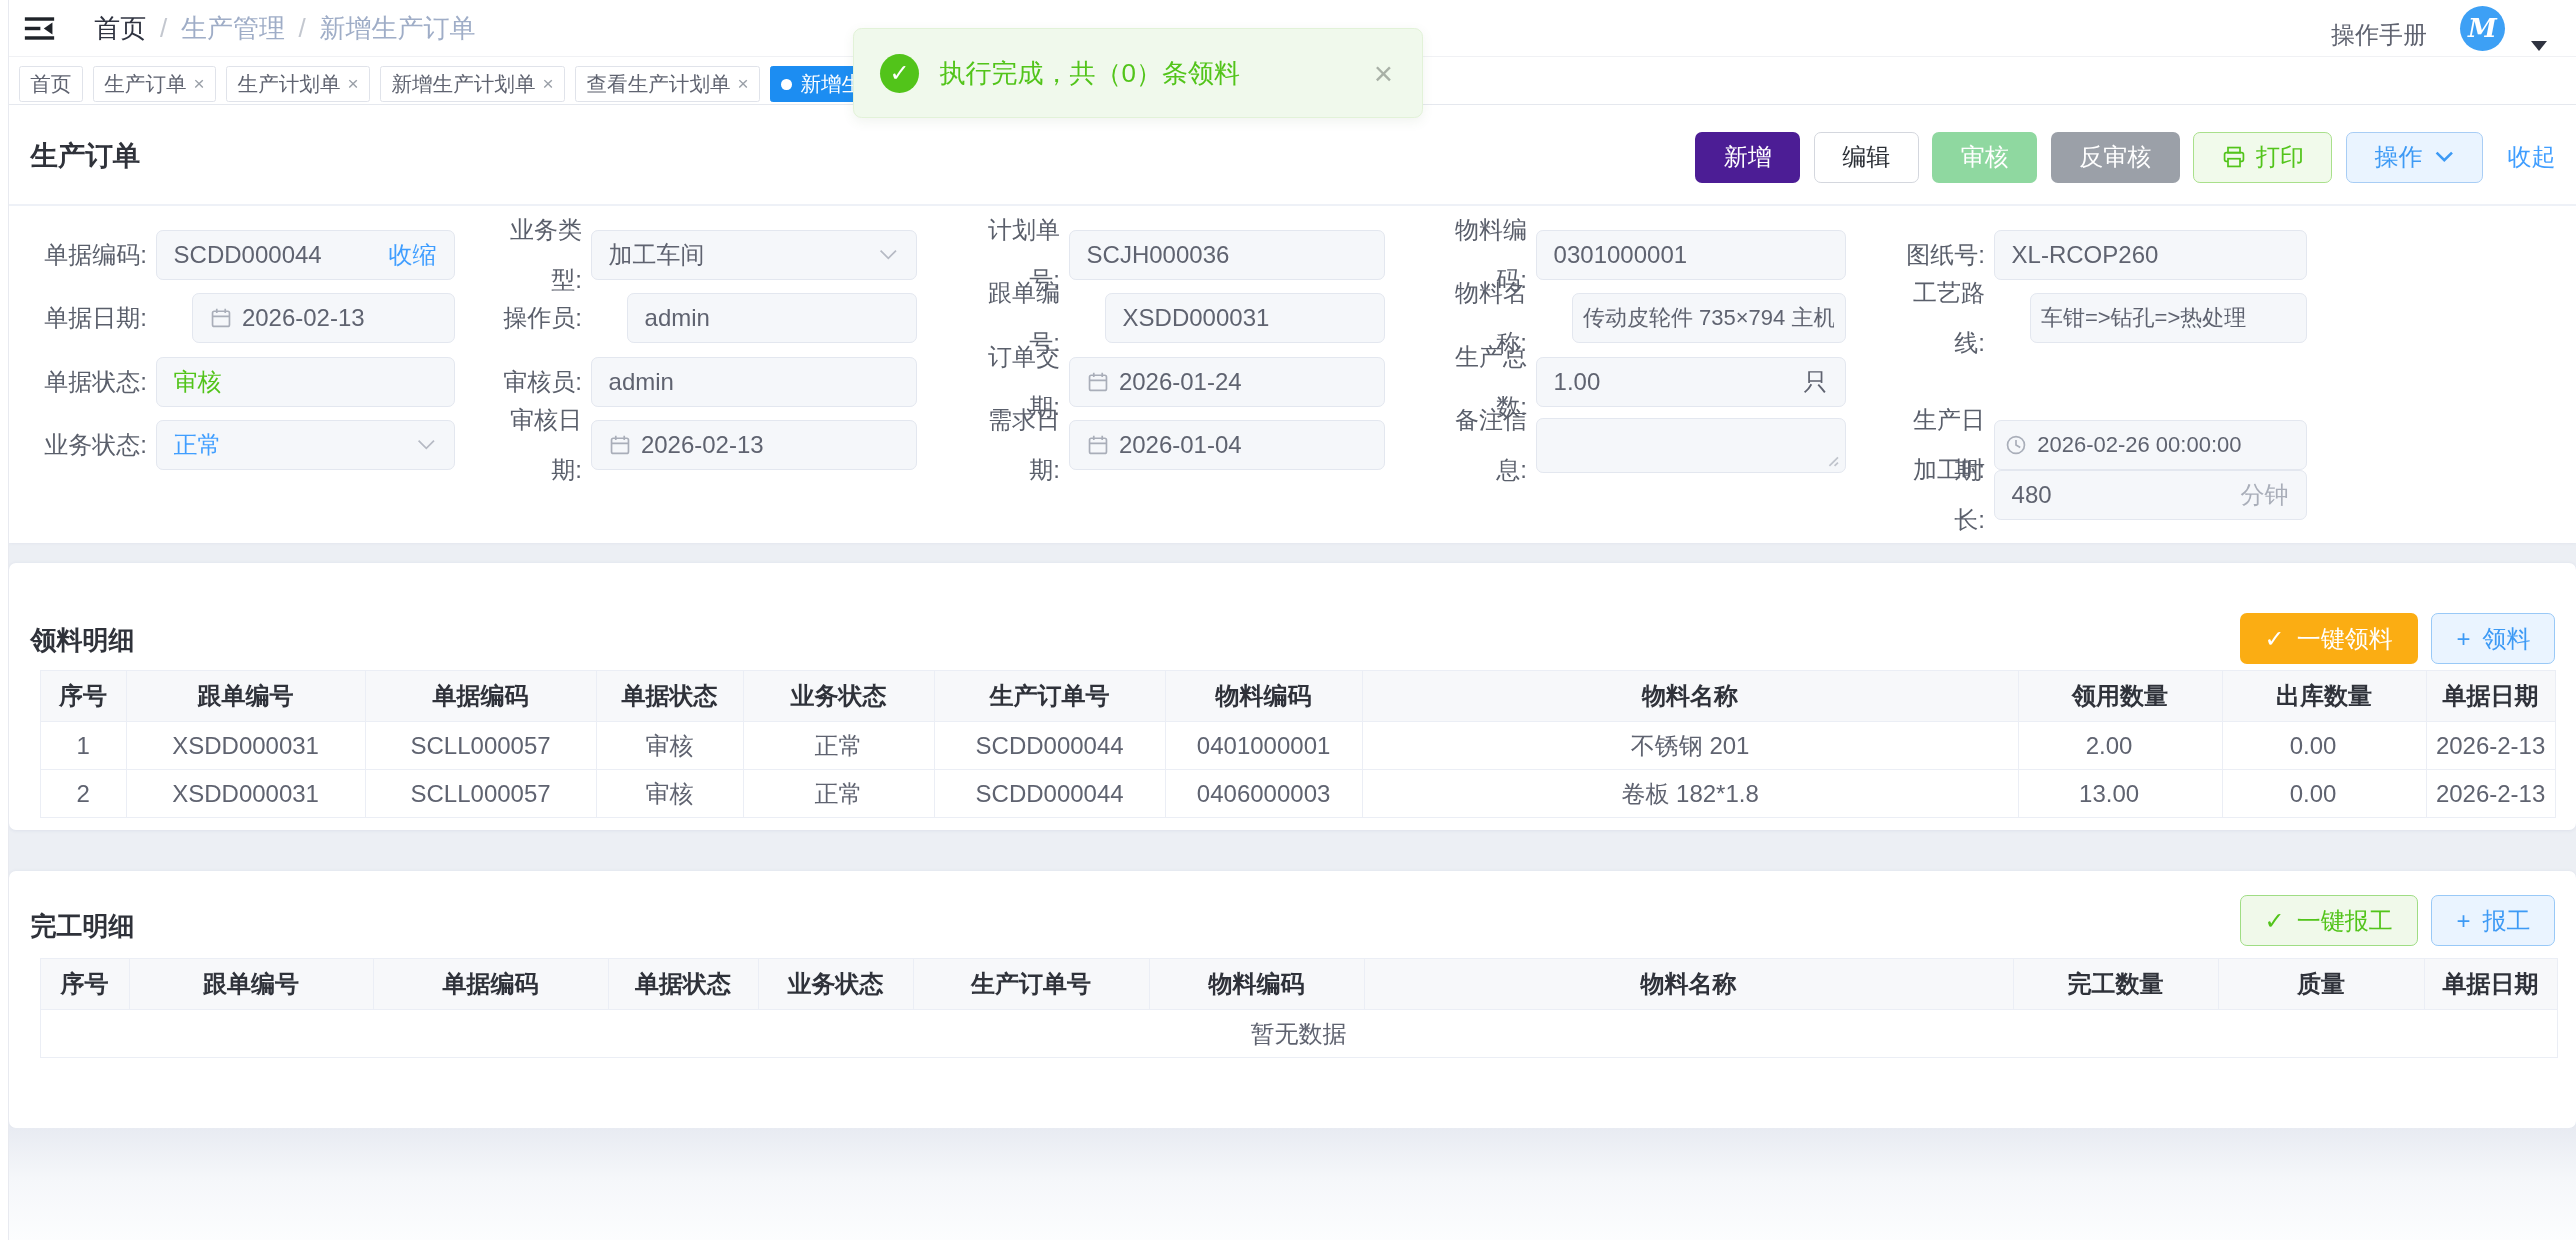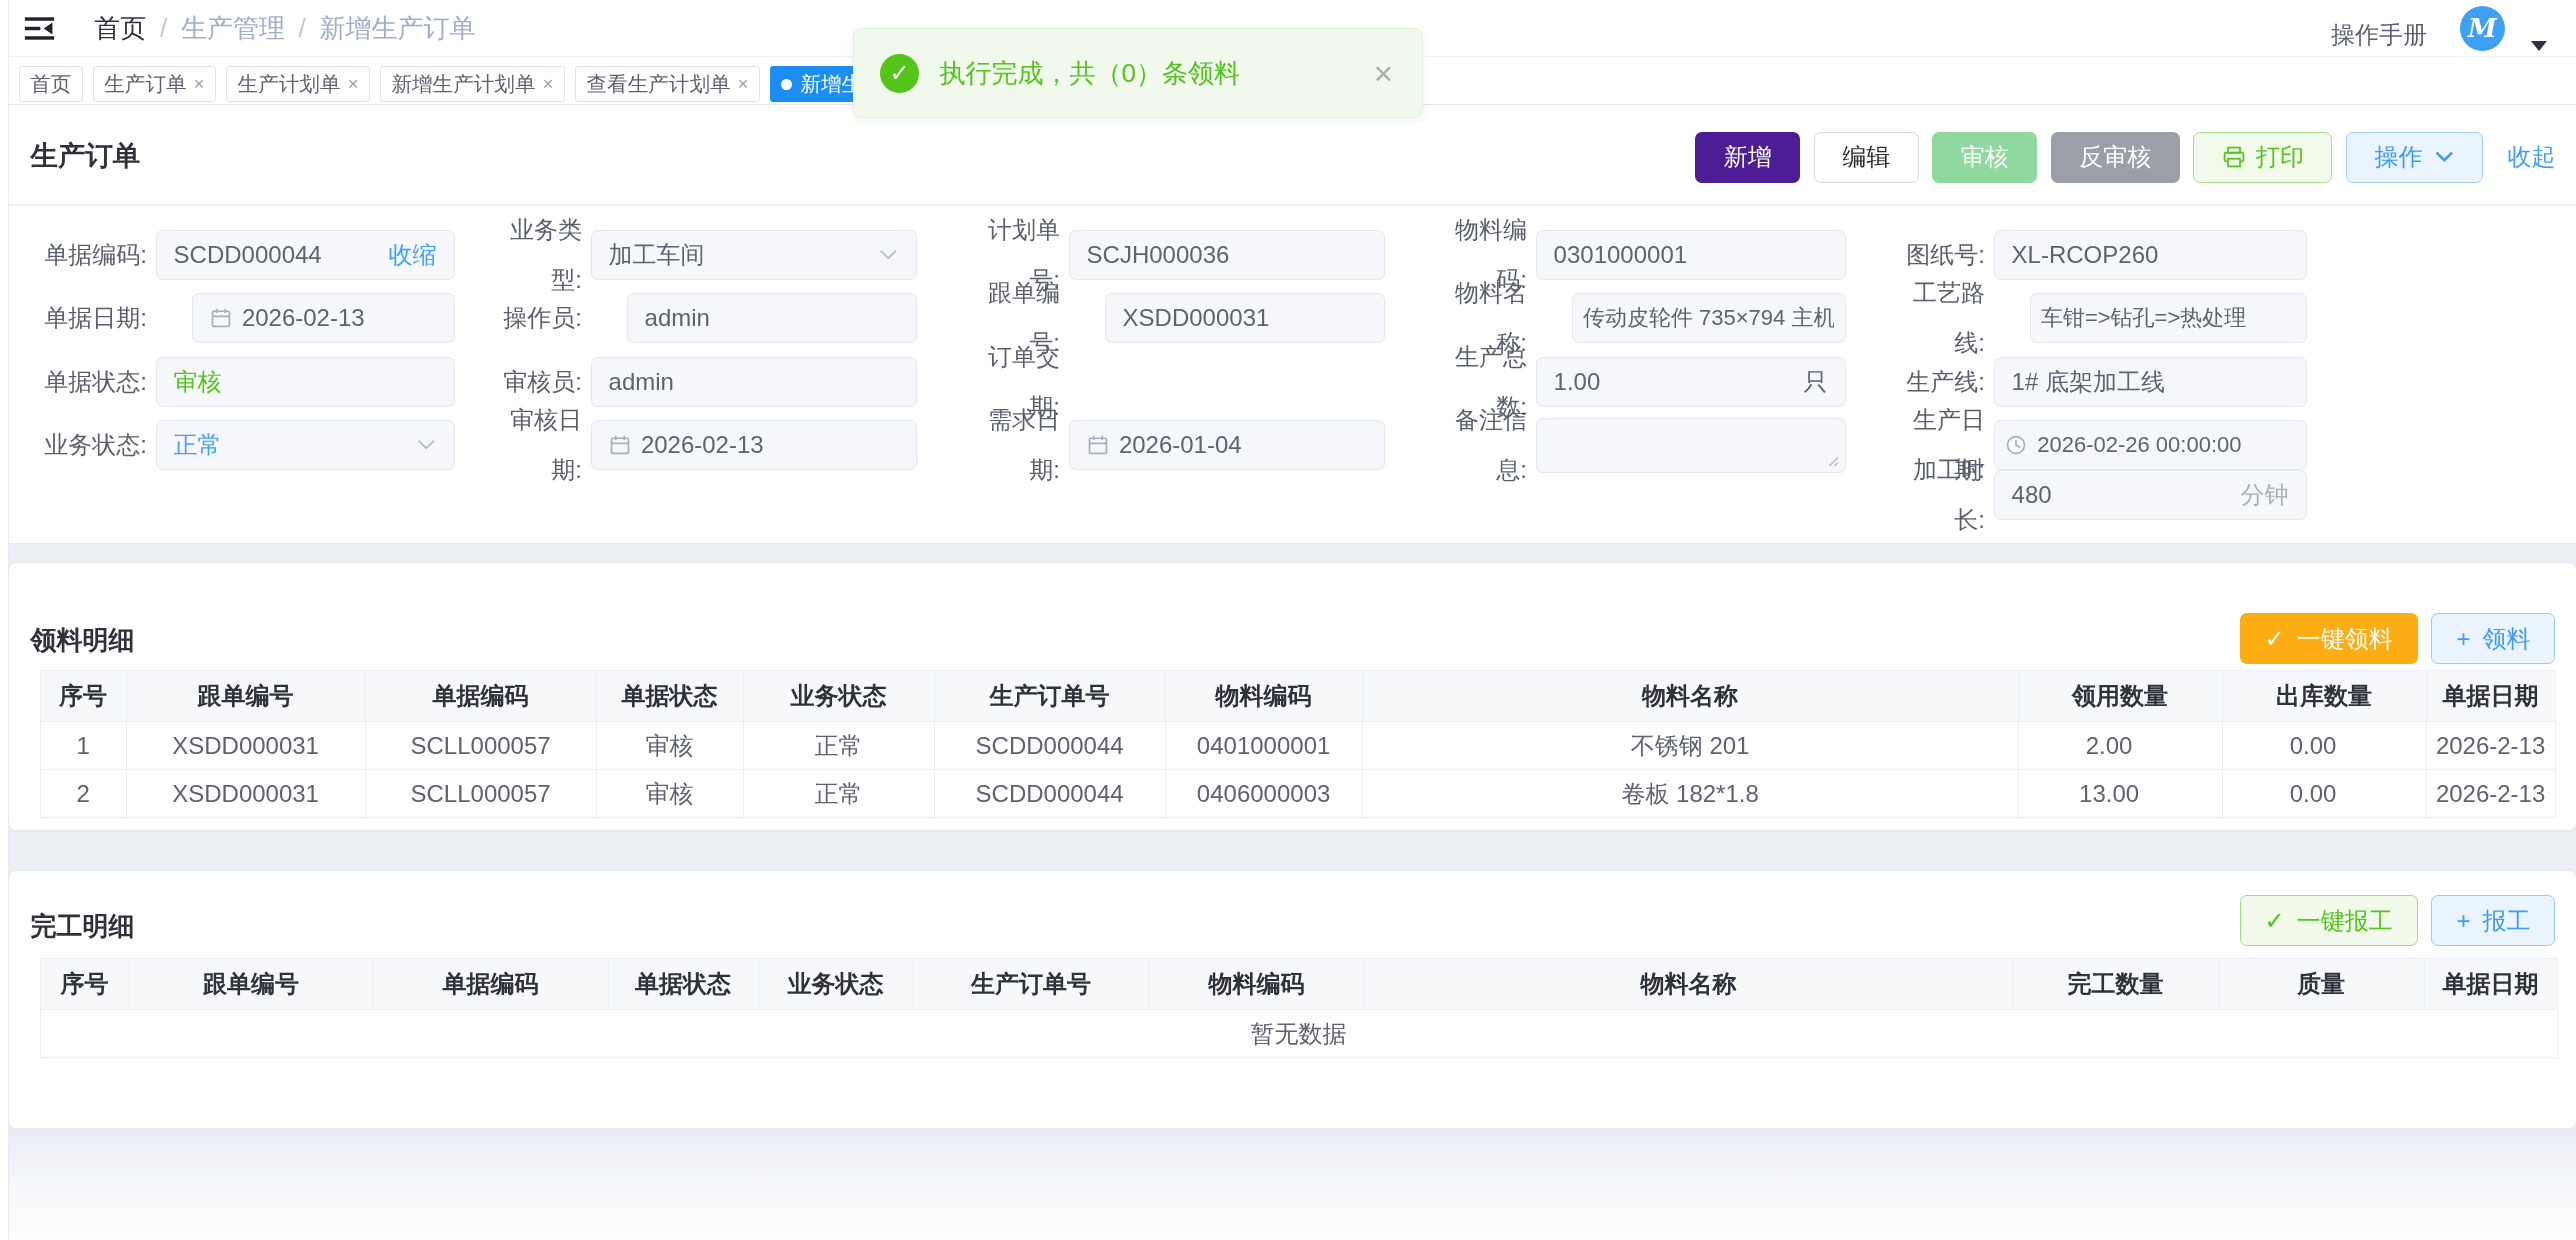--- a/index.html
+++ b/index.html
@@ -293,20 +293,31 @@
       </div>
     </div>
     <div class="fitem c3 r2">
       <span class="fl">跟单编号:</span>
       <div class="fi">
         <span class="fval">XSDD000031</span>
       </div>
     </div>
     <div class="fitem c3 r3">
       <span class="fl">订单交期:</span>
+      <div class="fi">
+        <span class="ficon">
+          <svg width="22" height="22" viewBox="0 0 26 26" fill="none" stroke="currentColor" stroke-width="2">
+            <rect x="3" y="5" width="20" height="18" rx="2"></rect>
+              <line x1="3" y1="11" x2="23" y2="11"></line>
+            <line x1="8" y1="2" x2="8" y2="7"></line>
+              <line x1="18" y1="2" x2="18" y2="7"></line>
+          </svg>
+        </span>
+        <span class="fval">2026-01-24</span>
+      </div>
     </div>
     <div class="fitem c3 r4">
       <span class="fl">需求日期:</span>
       <div class="fi">
         <span class="ficon">
           <svg width="22" height="22" viewBox="0 0 26 26" fill="none" stroke="currentColor" stroke-width="2">
             <rect x="3" y="5" width="20" height="18" rx="2"></rect>
               <line x1="3" y1="11" x2="23" y2="11"></line>
             <line x1="8" y1="2" x2="8" y2="7"></line>
               <line x1="18" y1="2" x2="18" y2="7"></line>
@@ -351,26 +362,20 @@
     <div class="fitem c5 r1">
       <span class="fl">图纸号:</span>
       <div class="fi">
         <span class="fval">XL-RCOP260</span>
       </div>
     </div>
     <div class="fitem c5 r2">
       <span class="fl">工艺路线:</span>
       <div class="fi tight">
         <span class="fval">车钳=&gt;钻孔=&gt;热处理</span>
-      </div>
-    </div>
-    <div class="fitem c5 r3">
-      <span class="fl">生产线:</span>
-      <div class="fi">
-        <span class="fval">1# 底架加工线</span>
       </div>
     </div>
     <div class="fitem c5 r4">
       <span class="fl">生产日期:</span>
       <div class="fi tight">
         <span class="ficon">
           <svg width="22" height="22" viewBox="0 0 26 26" fill="none" stroke="currentColor" stroke-width="2">
             <circle cx="13" cy="13" r="10"></circle>
               <polyline points="13,7 13,13 18,16"></polyline>
           </svg>

